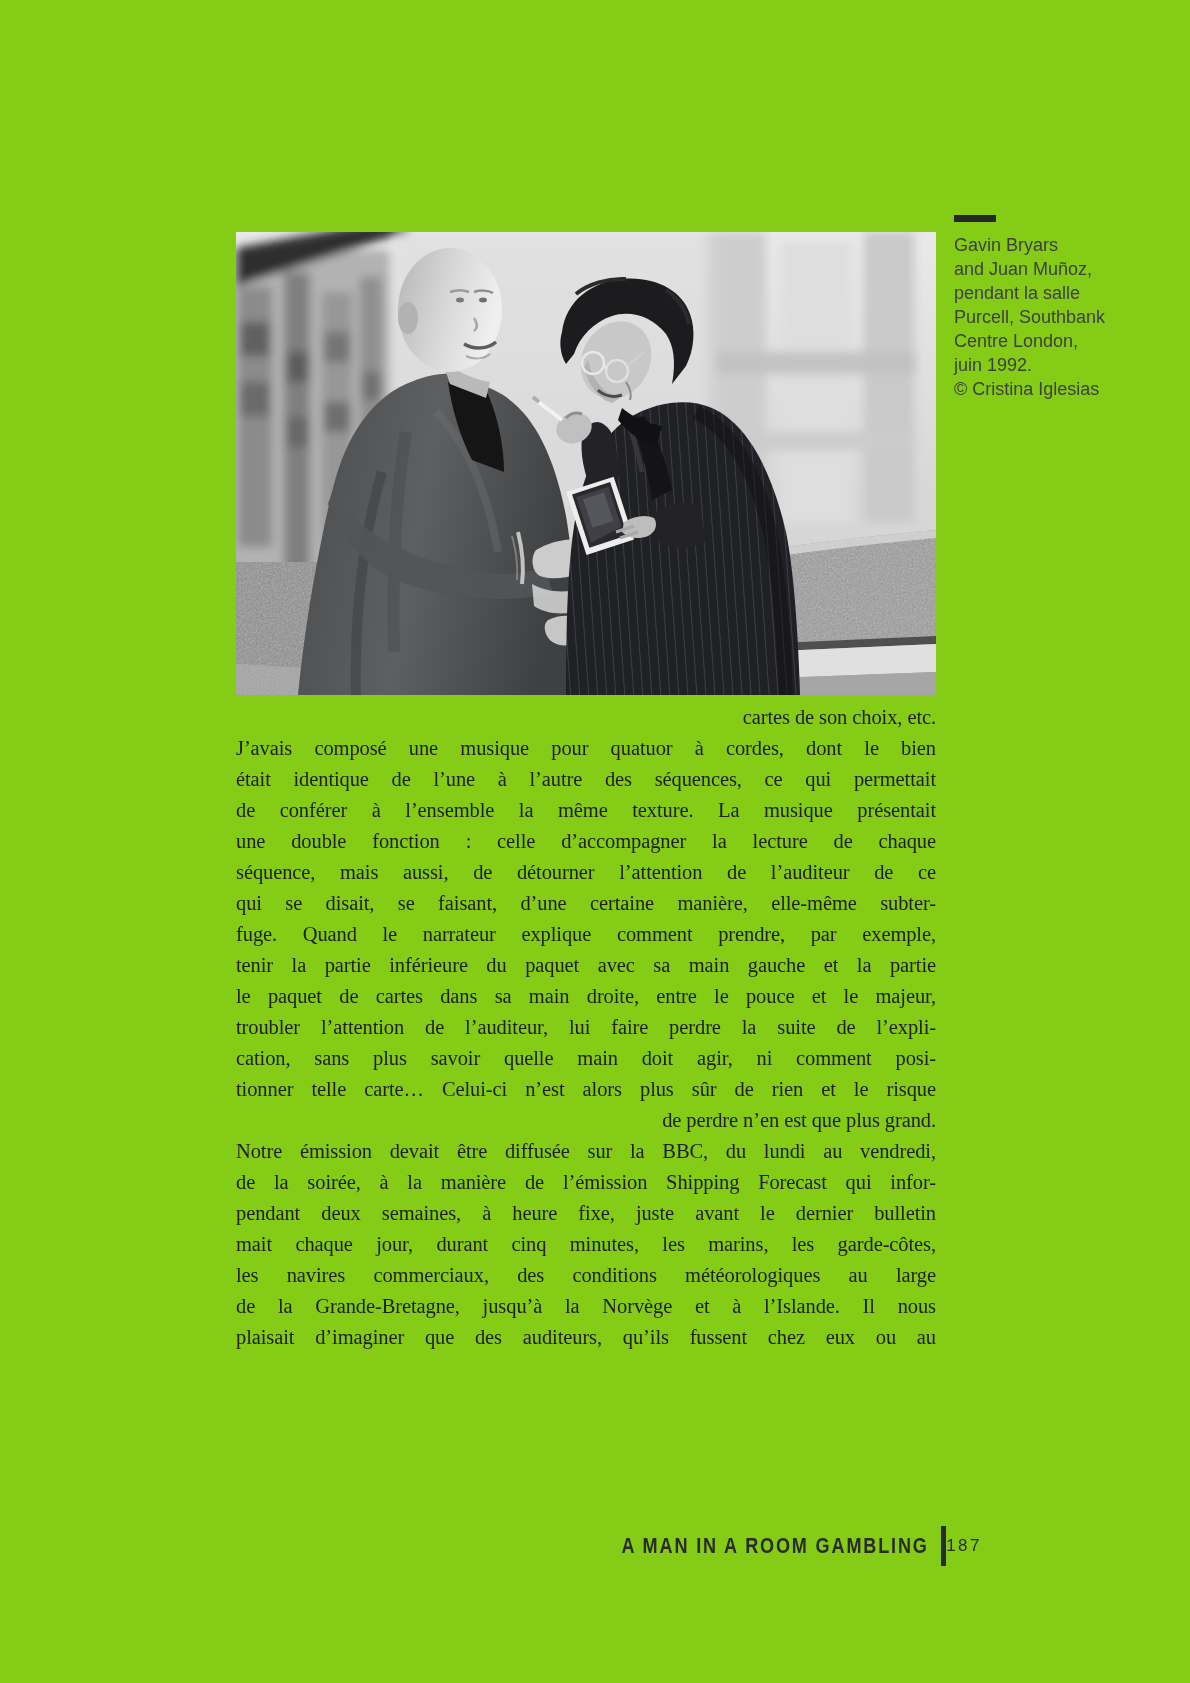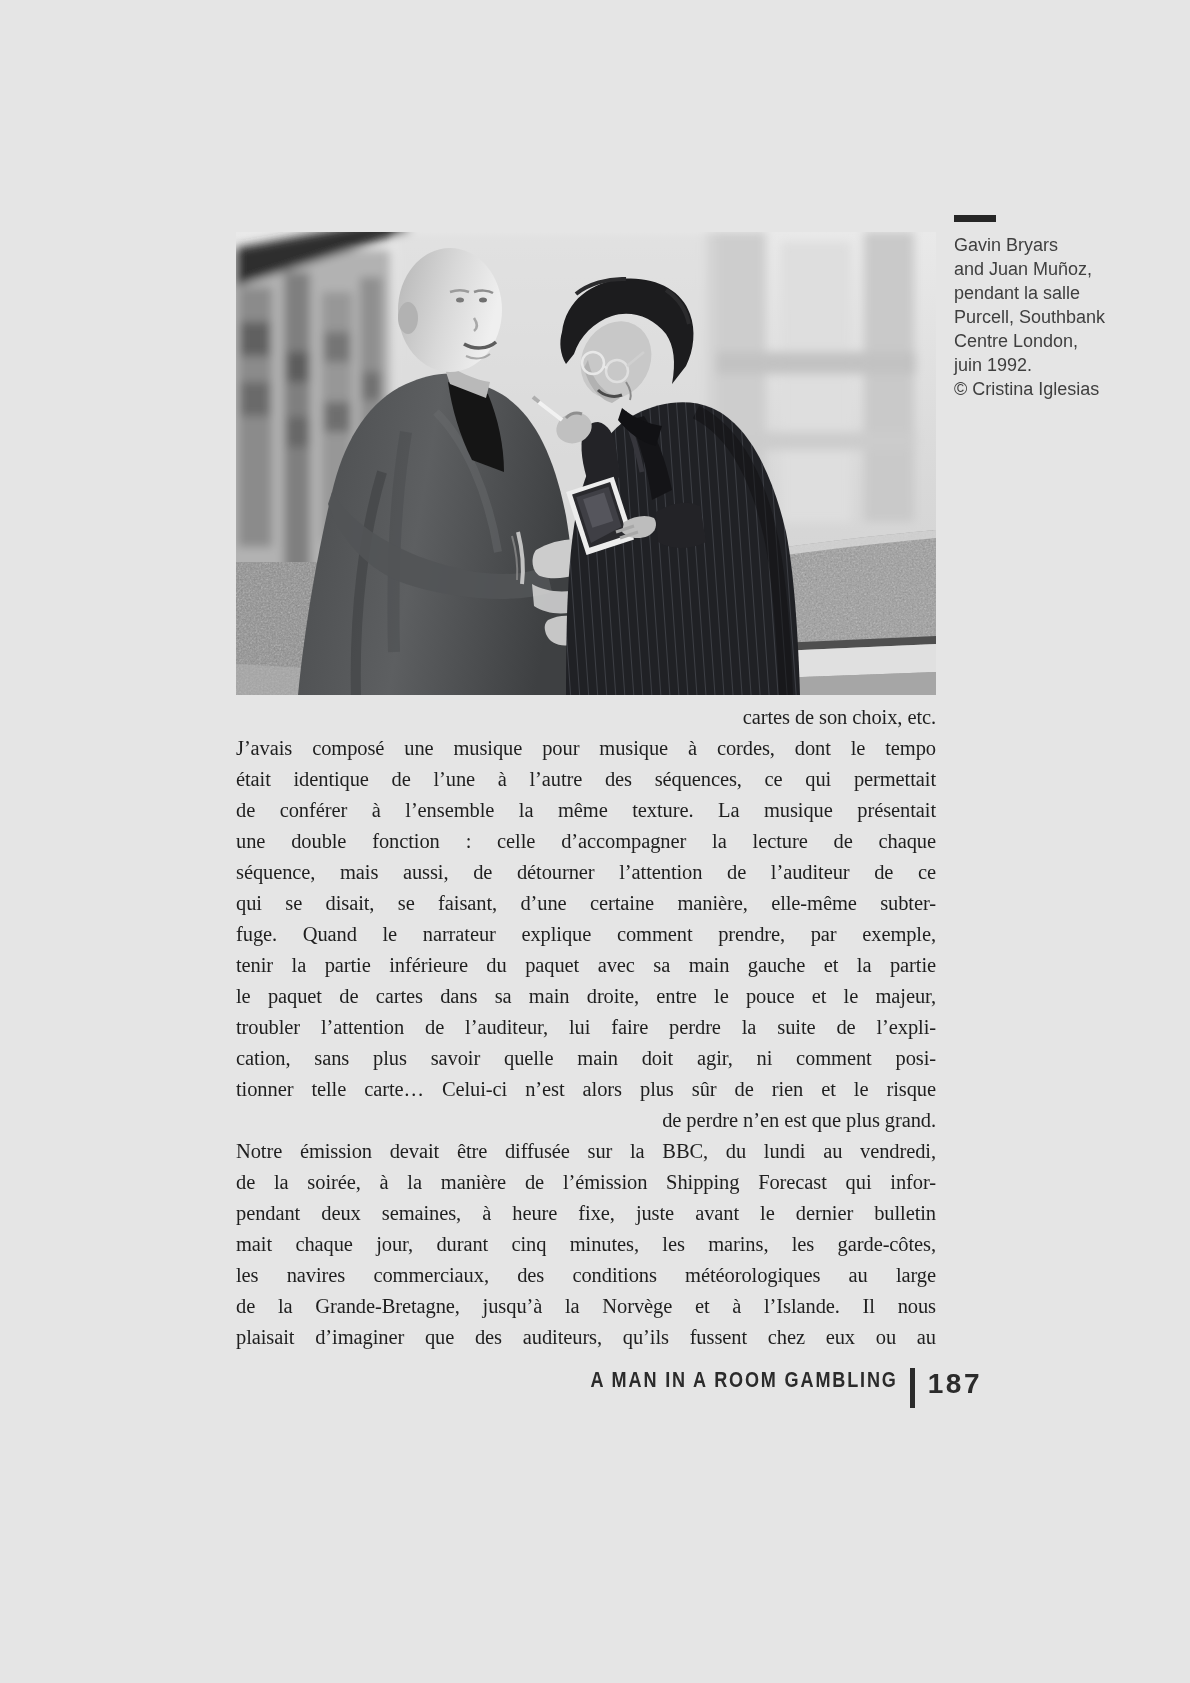--- a/index.html
+++ b/index.html
@@ -1,41 +1,41 @@
 <!DOCTYPE html>
 <html><head>
 <meta charset="utf-8">
 <style>
   html,body{margin:0;padding:0;background:#ffffff;}
   .page{
-    position:relative;width:1190px;height:1683px;background:#e5e5e5;
+    position:relative;width:1190px;height:1683px;background:#84cc16;
     font-family:"Liberation Serif",serif;overflow:hidden;
   }
   
   .photo{position:absolute;left:236px;top:232px;width:700px;height:463px;margin:0;padding:0;}
   .photo svg{display:block;width:100%;height:100%;}
   
   .caption{position:absolute;left:954px;top:215px;width:200px;
     font-family:"Liberation Sans",sans-serif;color:#3f3f3f;}
   .caption-rule{width:42px;height:7px;background:#262626;margin-bottom:11px;}
   .caption-line{font-size:18px;line-height:24px;}
   
   .body{position:absolute;left:236px;top:702px;width:700px;color:#1f1f1f;}
   .body-line{
     font-size:20.5px;line-height:31px;letter-spacing:-0.1px;
     text-align:justify;text-align-last:justify;white-space:normal;
   }
   .body-line.para-end{text-align:right;text-align-last:auto;}
   
-  .footer{position:absolute;top:1368px;right:208px;display:flex;align-items:flex-start;
+  .footer{position:absolute;top:1526px;right:208px;display:flex;align-items:center;
     font-family:"Liberation Sans",sans-serif;color:#2b2b2b;}
   .running-title{font-weight:bold;font-size:21.5px;letter-spacing:2.2px;white-space:nowrap;
     transform:scaleX(0.84);transform-origin:right center;margin-right:12px;}
   .footer-bar{width:5px;height:40px;background:#2b2b2b;flex:0 0 auto;}
-  .page-number{font-weight:bold;font-size:28px;letter-spacing:2.5px;margin-left:13px;}
+  .page-number{font-weight:normal;font-size:17px;letter-spacing:2.5px;}
 </style>
 </head>
 <body>
 
 <div class="page">
 
   <figure class="photo">
     <svg viewBox="0 0 700 463" preserveAspectRatio="none" role="img">
       <defs>
         <linearGradient id="bgg" x1="0" y1="0" x2="0" y2="1">
@@ -176,21 +176,21 @@
         <div class="caption-line">pendant la salle</div>
         <div class="caption-line">Purcell, Southbank</div>
         <div class="caption-line">Centre London,</div>
         <div class="caption-line">juin 1992.</div>
         <div class="caption-line">© Cristina Iglesias</div>
       </div>
   </aside>
 
   <main class="body">
       <div class="body-line para-end">cartes de son choix, etc.</div>
-      <div class="body-line">J’avais composé une musique pour musique à cordes, dont le tempo</div>
+      <div class="body-line">J’avais composé une musique pour quatuor à cordes, dont le bien</div>
       <div class="body-line">était identique de l’une à l’autre des séquences, ce qui permettait</div>
       <div class="body-line">de conférer à l’ensemble la même texture. La musique présentait</div>
       <div class="body-line">une double fonction : celle d’accompagner la lecture de chaque</div>
       <div class="body-line">séquence, mais aussi, de détourner l’attention de l’auditeur de ce</div>
       <div class="body-line">qui se disait, se faisant, d’une certaine manière, elle-même subter-</div>
       <div class="body-line">fuge. Quand le narrateur explique comment prendre, par exemple,</div>
       <div class="body-line">tenir la partie inférieure du paquet avec sa main gauche et la partie</div>
       <div class="body-line">le paquet de cartes dans sa main droite, entre le pouce et le majeur,</div>
       <div class="body-line">troubler l’attention de l’auditeur, lui faire perdre la suite de l’expli-</div>
       <div class="body-line">cation, sans plus savoir quelle main doit agir, ni comment posi-</div>

